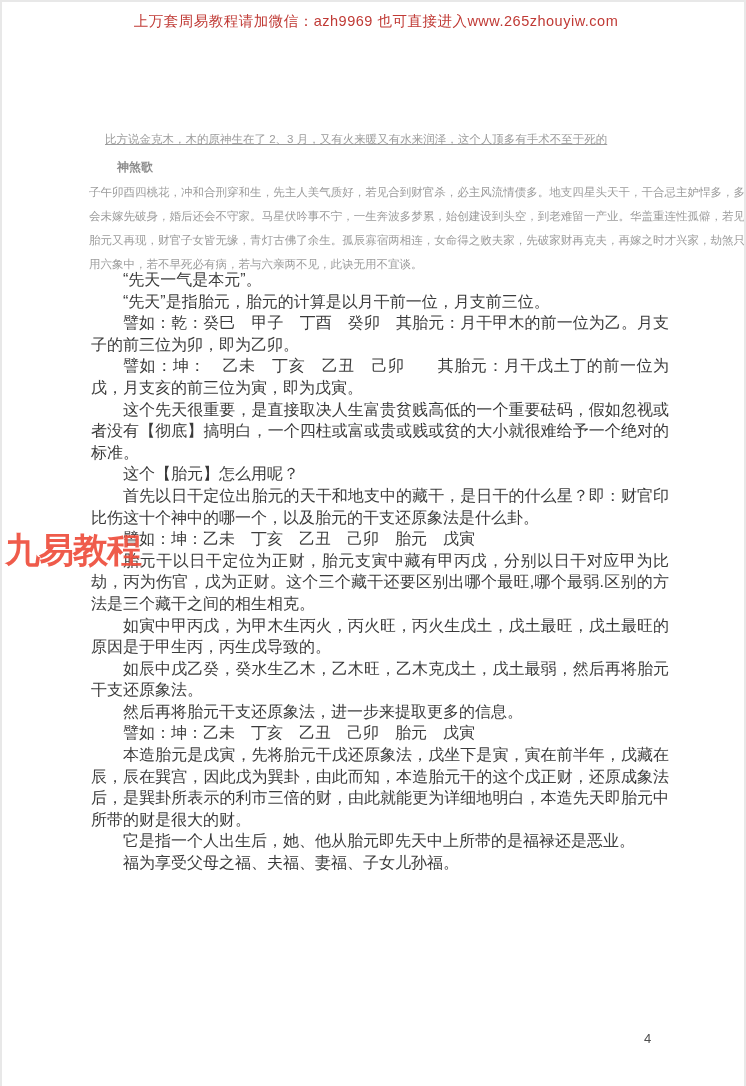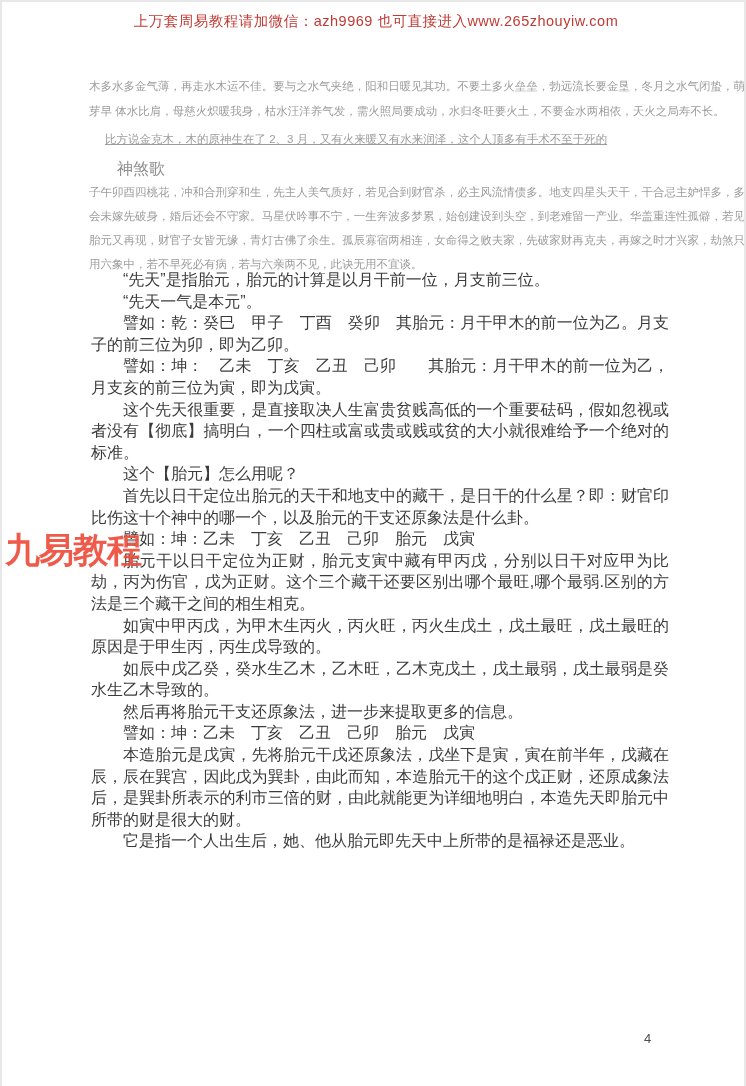--- a/index.html
+++ b/index.html
@@ -38,22 +38,22 @@
     top: 129px;
     left: 102px;
     width: 640px;
     font-size: 11.5px;
     text-decoration: underline;
   }
   .faint-heading {
     position: absolute;
     top: 156px;
     left: 114px;
-    font-size: 16px;
-    font-weight: normal;
+    font-size: 12px;
+    font-weight: bold;
     color: #8d8d8d;
   }
   .faint-shensha {
     position: absolute;
     top: 177px;
     left: 86px;
     width: 656px;
     font-size: 11.5px;
     line-height: 24px;
     text-align: justify;
@@ -91,43 +91,43 @@
     color: #4d4d4d;
   }
 </style>
 </head>
 <body>
 
 <div class="page">
 
   <div class="header-line">上万套周易教程请加微信：azh9969    也可直接进入www.265zhouyiw.com</div>
 
-  <div class="faint faint-intro">木多水多金气薄，再走水木运不佳。要与之水气夹绝，阳和日暖见其功。不要土多火垒垒，勃远流长要金垦，冬月之水气闭蛰，萌芽早 体水比肩，母慈火炽暖我身，枯水汪洋养气发，需火照局要成动，水归冬旺要火土，不要金水两相依，天火之局寿不长。</div>
 
   <div class="faint faint-example">比方说金克木，木的原神生在了 2、3 月，又有火来暖又有水来润泽，这个人顶多有手术不至于死的</div>
 
   <div class="faint-heading">神煞歌</div>
 
   <div class="faint faint-shensha">子午卯酉四桃花，冲和合刑穿和生，先主人美气质好，若见合到财官杀，必主风流情债多。地支四星头天干，干合忌主妒悍多，多会未嫁先破身，婚后还会不守家。马星伏吟事不宁，一生奔波多梦累，始创建设到头空，到老难留一产业。华盖重连性孤僻，若见胎元又再现，财官子女皆无缘，青灯古佛了余生。孤辰寡宿两相连，女命得之败夫家，先破家财再克夫，再嫁之时才兴家，劫煞只用六象中，若不早死必有病，若与六亲两不见，此诀无用不宜谈。</div>
 
   <div class="body-text">
+    <p>“先天一气是本元”。</p>
     <p>“先天”是指胎元，胎元的计算是以月干前一位，月支前三位。</p>
-    <p>“先天一气是本元”。</p>
     <p>譬如：乾：癸巳　甲子　丁酉　癸卯　其胎元：月干甲木的前一位为乙。月支子的前三位为卯，即为乙卯。</p>
-    <p>譬如：坤：　乙未　丁亥　乙丑　己卯　　其胎元：月干甲木的前一位为乙，月支亥的前三位为寅，即为戊寅。</p>
+    <p>譬如：坤：　乙未　丁亥　乙丑　己卯　　其胎元：月干戊土丁的前一位为戊，月支亥的前三位为寅，即为戊寅。</p>
     <p>这个先天很重要，是直接取决人生富贵贫贱高低的一个重要砝码，假如忽视或者没有【彻底】搞明白，一个四柱或富或贵或贱或贫的大小就很难给予一个绝对的标准。</p>
     <p>这个【胎元】怎么用呢？</p>
     <p>首先以日干定位出胎元的天干和地支中的藏干，是日干的什么星？即：财官印比伤这十个神中的哪一个，以及胎元的干支还原象法是什么卦。</p>
     <p>譬如：坤：乙未　丁亥　乙丑　己卯　胎元　戊寅</p>
     <p>胎元干以日干定位为正财，胎元支寅中藏有甲丙戊，分别以日干对应甲为比劫，丙为伤官，戊为正财。这个三个藏干还要区别出哪个最旺,哪个最弱.区别的方法是三个藏干之间的相生相克。</p>
     <p>如寅中甲丙戊，为甲木生丙火，丙火旺，丙火生戊土，戊土最旺，戊土最旺的原因是于甲生丙，丙生戊导致的。</p>
-    <p>如辰中戊乙癸，癸水生乙木，乙木旺，乙木克戊土，戊土最弱，戊土最弱是癸水生乙木导致的。</p>
+    <p>如辰中戊乙癸，癸水生乙木，乙木旺，乙木克戊土，戊土最弱，然后再将胎元干支还原象法。</p>
     <p>然后再将胎元干支还原象法，进一步来提取更多的信息。</p>
     <p>譬如：坤：乙未　丁亥　乙丑　己卯　胎元　戊寅</p>
     <p>本造胎元是戊寅，先将胎元干戊还原象法，戊坐下是寅，寅在前半年，戊藏在辰，辰在巽宫，因此戊为巽卦，由此而知，本造胎元干的这个戊正财，还原成象法后，是巽卦所表示的利市三倍的财，由此就能更为详细地明白，本造先天即胎元中所带的财是很大的财。</p>
     <p>它是指一个人出生后，她、他从胎元即先天中上所带的是福禄还是恶业。</p>
+    <p>福为享受父母之福、夫福、妻福、子女儿孙福。</p>
   </div>
 
   <div class="watermark">九易教程</div>
 
   <div class="page-number">4</div>
 
 </div>
 
 </body></html>

